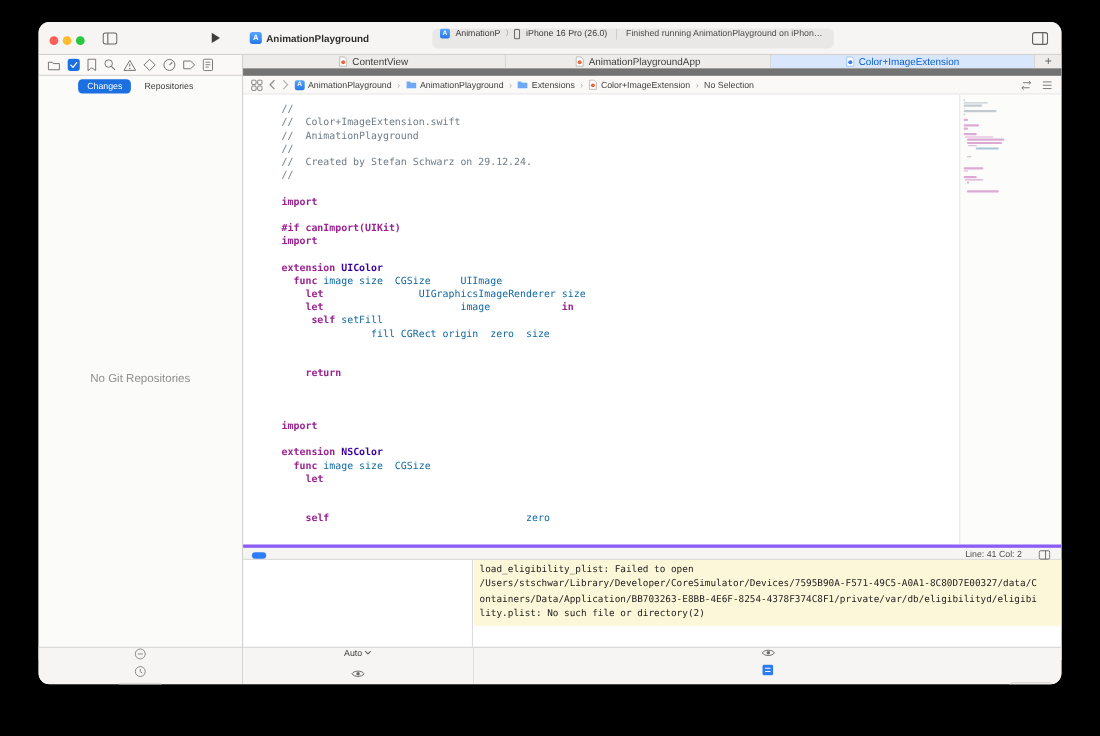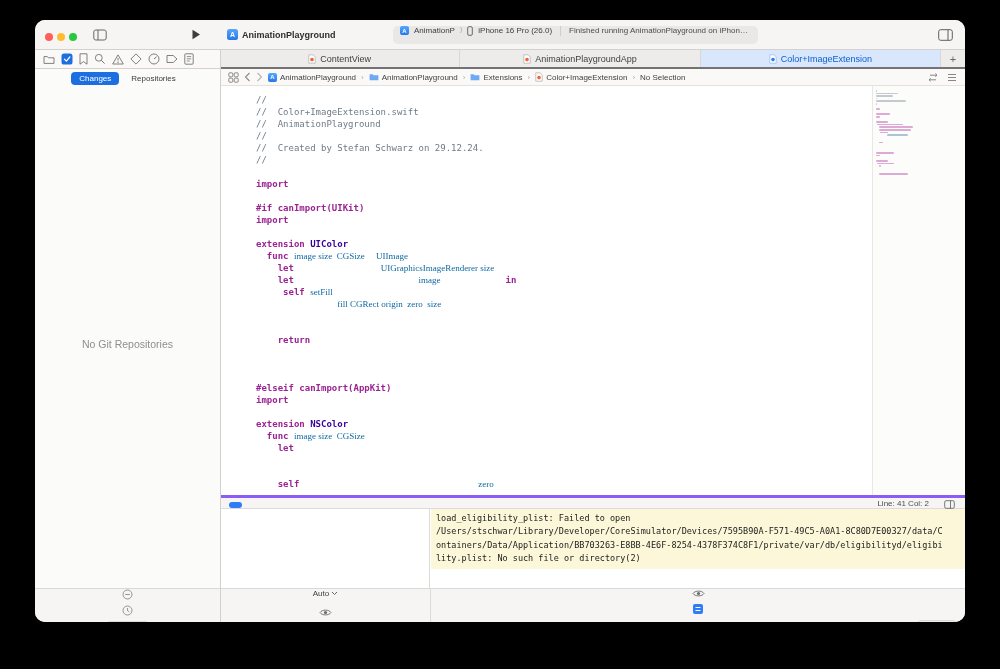--- a/index.html
+++ b/index.html
@@ -20,21 +20,21 @@
   .project-label{font-size:9px;font-weight:bold;color:#2e2e2e;}
   .scheme-pill{position:absolute;left:358px;top:6px;width:365px;height:18px;background:#E9E8E7;border-radius:5px;display:flex;align-items:flex-start;padding:0 7px;gap:5px;font-size:8px;color:#3c3c3c;white-space:nowrap;overflow:hidden;}
   .pill-chev{color:#9a9a9a;font-size:7px;}
   .pill-divider{width:1px;height:10px;background:#CFCECD;margin:0 3px;flex:0 0 auto;}
   .pill-status{color:#4c4c4c;overflow:hidden;text-overflow:ellipsis;}
   .editor-layout-btn{position:absolute;right:12px;top:9px;}
 
   
   .navrow{position:absolute;left:0;top:30px;width:185px;height:19px;background:#FAF9F8;border-bottom:1px solid #D2D1D0;display:flex;align-items:center;gap:6px;padding-left:8px;}
   .navrow .icon{display:inline-flex;align-items:center;}
-  .tabsrow{position:absolute;left:185px;top:30px;right:0;height:19px;display:flex;border-bottom:2px solid #737373;background:#EDECEB;}
+  .tabsrow{position:absolute;left:185px;top:30px;right:0;height:19px;display:flex;border-bottom:7px solid #737373;background:#EDECEB;}
   .tab{flex:1;display:flex;align-items:center;justify-content:center;gap:4px;font-size:9px;color:#3f3f3f;border-right:1px solid #D8D7D6;background:#EDECEB;white-space:nowrap;overflow:hidden;}
   .tab.active{background:#D8E7FB;color:#0B5FD0;}
   .tab-plus{width:24px;display:flex;align-items:center;justify-content:center;font-size:11px;color:#666;background:#EDECEB;}
 
   
   .segrow{position:absolute;left:0;top:49px;width:185px;height:18px;background:#FBFBFA;display:flex;align-items:center;justify-content:center;gap:4px;}
   .seg{font-size:8px;padding:2px 8px;border-radius:4px;color:#3c3c3c;}
   .seg.active{background:#1C6FE0;color:#fff;}
   .crumbrow{position:absolute;left:185px;top:49px;right:0;height:17px;background:#FAF9F8;border-bottom:1px solid #E3E2E1;display:flex;align-items:center;padding:0 8px;gap:5px;font-size:8px;color:#3f3f3f;white-space:nowrap;overflow:hidden;}
   .crumb-sep{color:#ADADAD;font-size:8px;}
@@ -44,21 +44,21 @@
   
   .sidebar-body{position:absolute;left:0;top:67px;width:185px;bottom:22px;background:#FBFBFA;display:flex;align-items:center;justify-content:center;}
   .empty-msg{font-size:10.5px;color:#8f8f8f;}
   .sidebar-vline{position:absolute;left:185px;top:30px;bottom:0;width:1px;background:#D2D1D0;z-index:5;}
 
   
   .code-area{position:absolute;left:186px;top:66px;right:93px;bottom:127px;background:#fff;overflow:hidden;padding:8px 0 0 35px;font-family:"DejaVu Sans Mono","Liberation Mono",monospace;font-size:9px;line-height:12px;color:#1a1a1a;}
   .code-line{white-space:pre;height:12px;}
   .tok-kw{color:#9B2393;font-weight:bold;}
   .tok-ty{color:#3900A0;font-weight:bold;}
-  .tok-fn{color:#0F68A0;font-family:Liberation Serif, serif;}
+  .tok-fn{color:#0F68A0;}
   .tok-cm{color:#6E7B87;}
   .tok-pl{color:#1a1a1a;}
   .minimap{position:absolute;right:0;top:66px;width:93px;bottom:127px;background:#FCFCFB;border-left:1px solid #E8E7E6;padding-top:4px;overflow:hidden;}
   .mm-line{height:1.6px;margin-bottom:1px;border-radius:1px;}
 
   
   .debugbar{position:absolute;left:186px;right:0;top:475px;height:14px;background:#F6F5F4;border-top:3px solid #8b5cf6;border-bottom:1px solid #DCDBDA;z-index:4;}
   .debug-pill{position:absolute;left:8px;top:4px;width:13px;height:6px;border-radius:3px;background:#2E7CF6;}
   .linecol{position:absolute;right:36px;top:0;height:12px;line-height:12px;font-size:8px;color:#4c4c4c;}
   .debugbar-icon{position:absolute;right:10px;top:2px;}
@@ -318,21 +318,20 @@
           <div class="code-line"><span class="tok-pl">    </span><span class="tok-kw">let</span><span class="tok-pl">                </span><span class="tok-fn">UIGraphicsImageRenderer size</span></div>
           <div class="code-line"><span class="tok-pl">    </span><span class="tok-kw">let</span><span class="tok-pl">                       </span><span class="tok-fn">image</span><span class="tok-pl">            </span><span class="tok-kw">in</span></div>
           <div class="code-line"><span class="tok-pl">     </span><span class="tok-kw">self </span><span class="tok-fn">setFill</span></div>
           <div class="code-line"><span class="tok-pl">               </span><span class="tok-fn">fill CGRect origin  zero  size</span></div>
           <div class="code-line">&nbsp;</div>
           <div class="code-line">&nbsp;</div>
           <div class="code-line"><span class="tok-pl">    </span><span class="tok-kw">return</span></div>
           <div class="code-line">&nbsp;</div>
           <div class="code-line">&nbsp;</div>
           <div class="code-line">&nbsp;</div>
-          <div class="code-line"><span class="tok-kw">#elseif canImport(AppKit)</span></div>
           <div class="code-line"><span class="tok-kw">import</span></div>
           <div class="code-line">&nbsp;</div>
           <div class="code-line"><span class="tok-kw">extension </span><span class="tok-ty">NSColor</span></div>
           <div class="code-line"><span class="tok-pl">  </span><span class="tok-kw">func </span><span class="tok-fn">image size  CGSize</span></div>
           <div class="code-line"><span class="tok-pl">    </span><span class="tok-kw">let</span></div>
           <div class="code-line">&nbsp;</div>
           <div class="code-line">&nbsp;</div>
           <div class="code-line"><span class="tok-pl">    </span><span class="tok-kw">self</span><span class="tok-pl">                                 </span><span class="tok-fn">zero</span></div>
         </div>
     </div>

